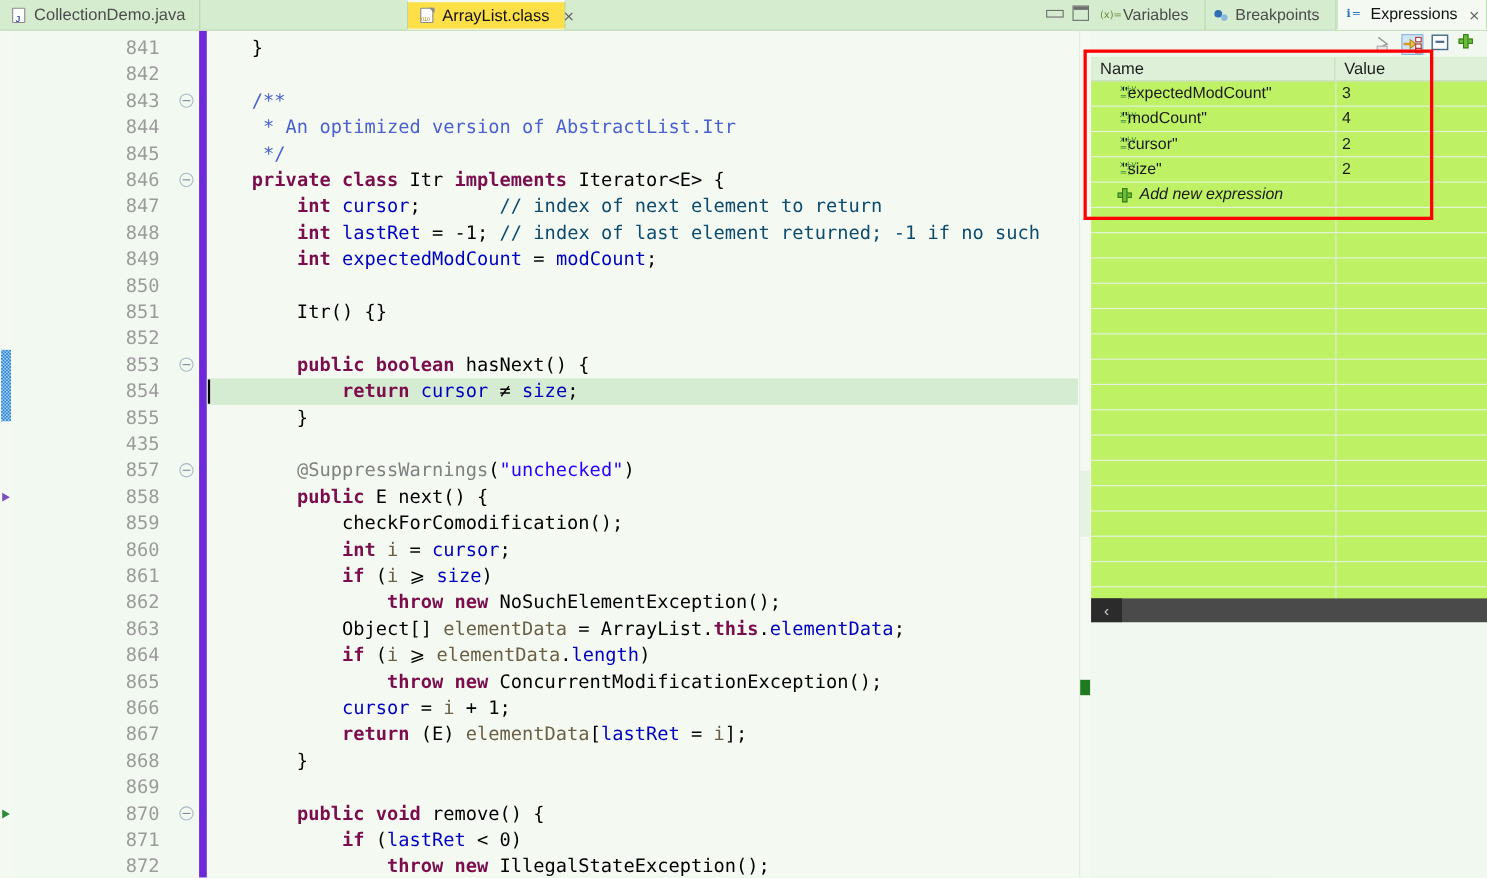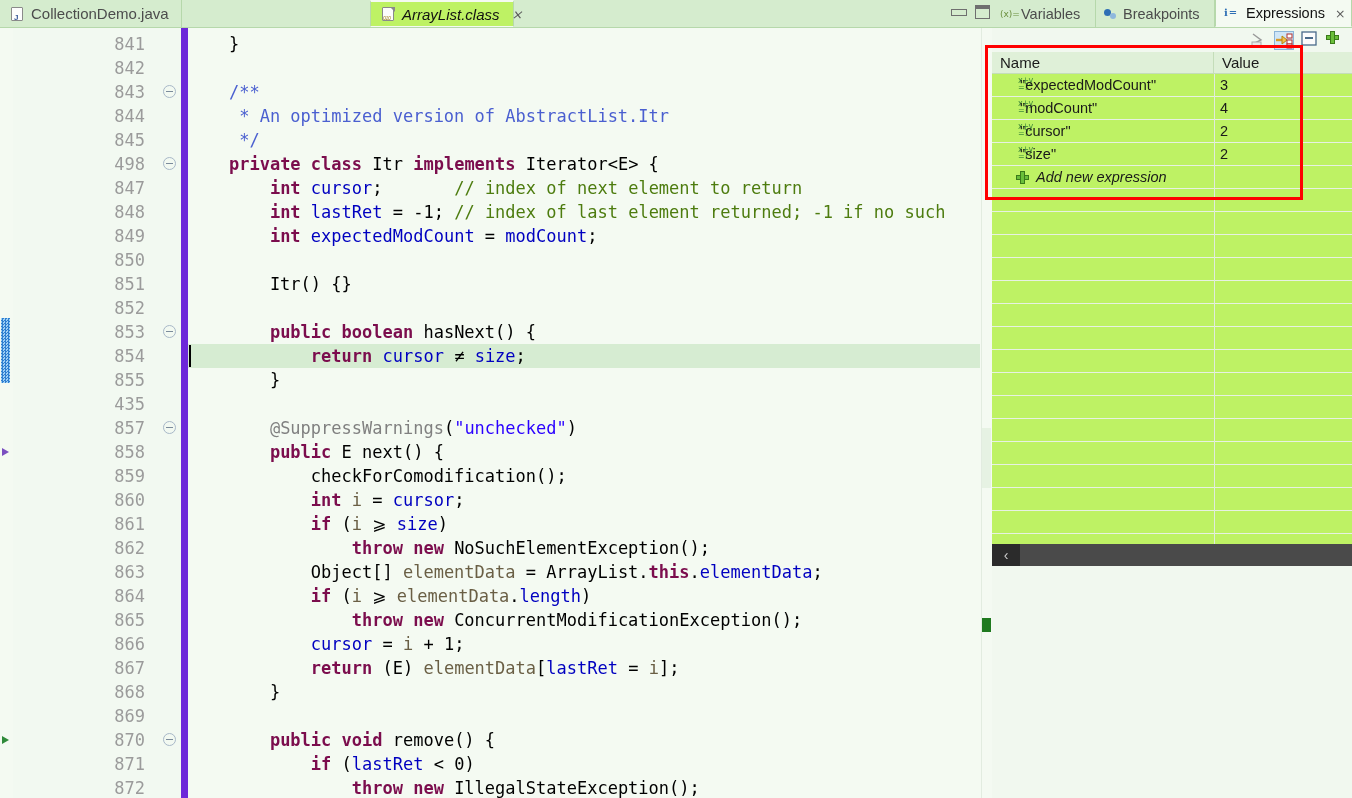--- a/index.html
+++ b/index.html
@@ -26,27 +26,26 @@
     position: absolute; top: 0; height: 27px;
     display: flex; align-items: center; gap: 6px;
     padding: 0 10px;
     box-sizing: border-box;
     font-size: 15px;
     color: #4c4c4c;
     white-space: nowrap;
     border-right: 1px solid #b6d8ab;
   }
   .etab.active {
-    background: #bef264;
+    background: #fde047;
     color: #111;
     border-top: 2px solid #f4faf2;
     border-left: 1px solid #b6d8ab;
     border-right: 1px solid #b6d8ab;
     border-bottom: 1px solid #f4faf2;
-    font-style: italic;
   }
   .etab .closex {
     font-size: 13px; color: #5a5a5a; margin-left: 6px;
   }
   .ficon {
     display: inline-block; width: 15px; height: 16px; position: relative;
     flex: 0 0 auto;
   }
   .ficon .pg {
     position: absolute; left: 1px; top: 1px; width: 12px; height: 14px;
@@ -136,21 +135,21 @@
   .cline { position: absolute; left: 0; height: 24px; white-space: pre; }
   #hl-line {
     position: absolute; left: 188px; width: 792px; height: 24px;
     background: #d6ecd2;
   }
   #caret {
     position: absolute; left: 189px; width: 2px; height: 22px; background: #000;
   }
 
   .k  { color: #7b0d4d; font-weight: bold; }      
-  .cm { color: #4d7c0f; }                          
+  .cm { color: #0c4a6e; }                          
   .jd { color: #4a5fd0; }                          
   .fl { color: #0000c0; }                          
   .lv { color: #6a5f45; }                          
   .st { color: #2a00ff; }                          
   .an { color: #808080; }                          
   .pl { color: #000; }                             
 
   #ed-vscroll {
     position: absolute; left: 981px; top: 0; width: 11px; height: 770px;
     background: #f4faf2; border-left: 1px solid #e2ece0;
@@ -329,21 +328,21 @@
       <div class="mk-tri" style="top: 420px;"></div>
           <div class="mk-tri green" style="top: 708px;"></div>
         </div>
       <div id="gutter">
           <div class="lnum" style="top: 4px;">841</div>
           <div class="lnum" style="top: 28px;">842</div>
           <div class="lnum" style="top: 52px;">843</div>
           <div class="fold" style="top: 57px;"></div>
           <div class="lnum" style="top: 76px;">844</div>
           <div class="lnum" style="top: 100px;">845</div>
-          <div class="lnum" style="top: 124px;">498</div>
+          <div class="lnum" style="top: 124px;">846</div>
           <div class="fold" style="top: 129px;"></div>
           <div class="lnum" style="top: 148px;">847</div>
           <div class="lnum" style="top: 172px;">848</div>
           <div class="lnum" style="top: 196px;">849</div>
           <div class="lnum" style="top: 220px;">850</div>
           <div class="lnum" style="top: 244px;">851</div>
           <div class="lnum" style="top: 268px;">852</div>
           <div class="lnum" style="top: 292px;">853</div>
           <div class="fold" style="top: 297px;"></div>
           <div class="lnum" style="top: 316px; margin-left: 47px;">854</div>

